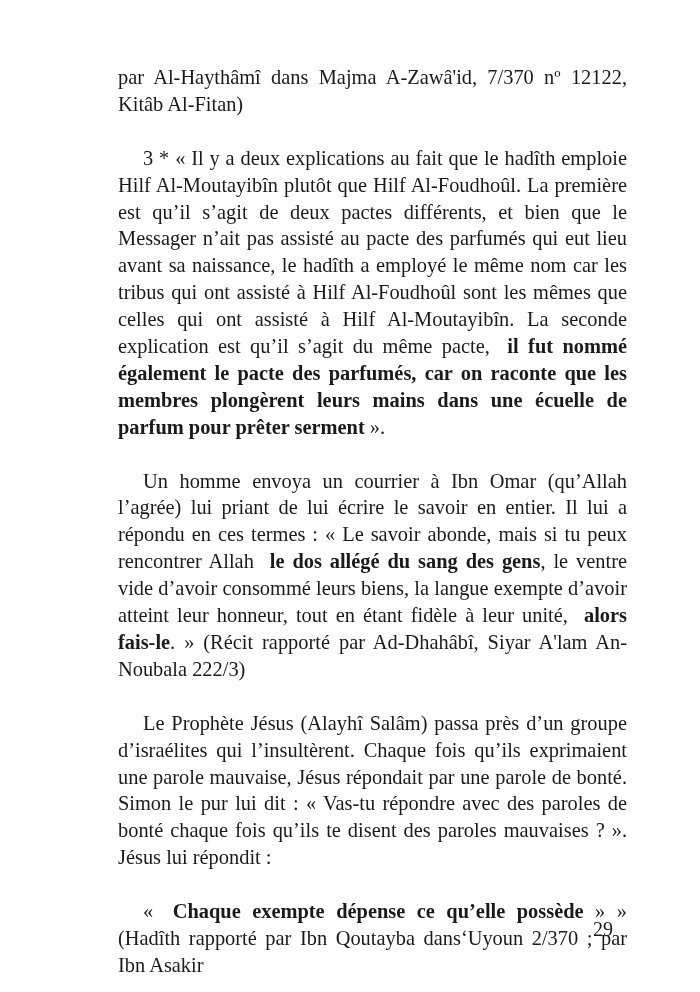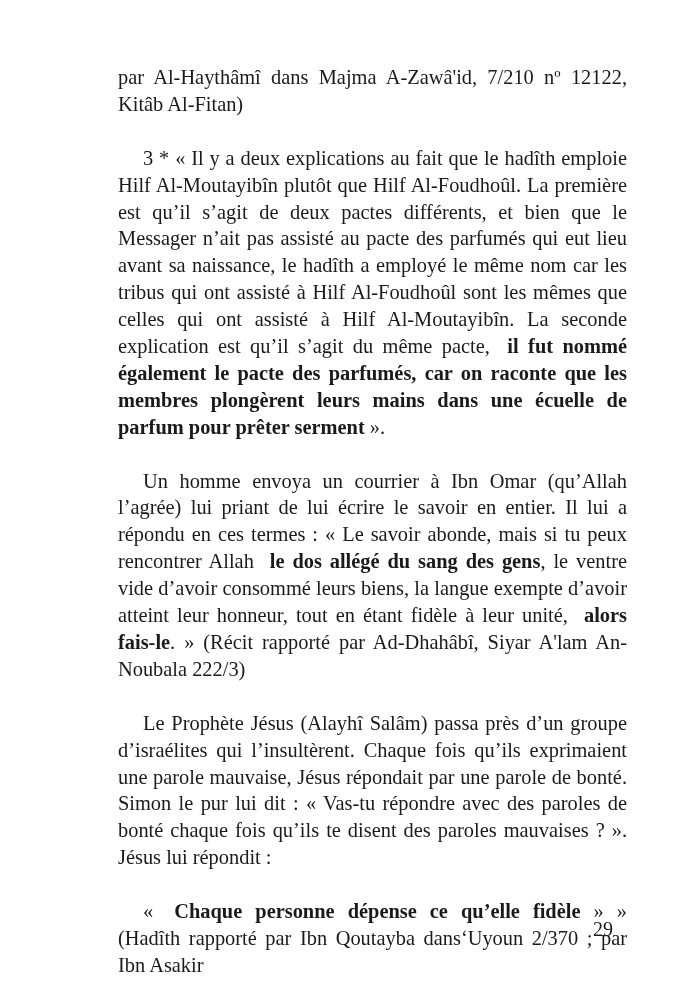--- a/index.html
+++ b/index.html
@@ -37,33 +37,33 @@
       top: 917px;
       font-size: 20px;
       line-height: 24px;
     }
   </style>
 </head>
 <body>
 
 <div class="page">
 
-  <p class="para"><span>par Al-Haythâmî dans Majma A-Zawâ'id, 7/210 nº 12122, Kitâb Al-Fitan)</span></p>
+  <p class="para"><span>par Al-Haythâmî dans Majma A-Zawâ'id, 7/370 nº 12122, Kitâb Al-Fitan)</span></p>
 
   <div class="gap"></div>
 
   <p class="para indent"><span>3 * « Il y a deux explications au fait que le hadîth emploie Hilf Al-Moutayibîn plutôt que Hilf Al-Foudhoûl. La première est qu’il s’agit de deux pactes différents, et bien que le Messager n’ait pas assisté au pacte des parfumés qui eut lieu avant sa naissance, le hadîth a employé le même nom car les tribus qui ont assisté à Hilf Al-Foudhoûl sont les mêmes que celles qui ont assisté à Hilf Al-Moutayibîn. La seconde explication est qu’il s’agit du même pacte, </span><b>il fut nommé également le pacte des parfumés, car on raconte que les membres plongèrent leurs mains dans une écuelle de parfum pour prêter serment</b><span> ».</span></p>
 
   <div class="gap"></div>
 
   <p class="para indent"><span>Un homme envoya un courrier à Ibn Omar (qu’Allah l’agrée) lui priant de lui écrire le savoir en entier. Il lui a répondu en ces termes : « Le savoir abonde, mais si tu peux rencontrer Allah </span><b>le dos allégé du sang des gens</b><span>, le ventre vide d’avoir consommé leurs biens, la langue exempte d’avoir atteint leur honneur, tout en étant fidèle à leur unité, </span><b>alors fais-le</b><span>. » (Récit rapporté par Ad-Dhahâbî, Siyar A'lam An-Noubala 222/3)</span></p>
 
   <div class="gap"></div>
 
   <p class="para indent"><span>Le Prophète Jésus (Alayhî Salâm) passa près d’un groupe d’israélites qui l’insultèrent. Chaque fois qu’ils exprimaient une parole mauvaise, Jésus répondait par une parole de bonté. Simon le pur lui dit : « Vas-tu répondre avec des paroles de bonté chaque fois qu’ils te disent des paroles mauvaises ? ». Jésus lui répondit :</span></p>
 
   <div class="gap"></div>
 
-  <p class="para indent"><span>« </span><b>Chaque personne dépense ce qu’elle fidèle</b><span> » » (Hadîth rapporté par Ibn Qoutayba dans‘Uyoun 2/370 ; par Ibn Asakir</span></p>
+  <p class="para indent"><span>« </span><b>Chaque exempte dépense ce qu’elle possède</b><span> » » (Hadîth rapporté par Ibn Qoutayba dans‘Uyoun 2/370 ; par Ibn Asakir</span></p>
 
 </div>
 
 <div class="pagenum">29</div>
 
 </body></html>

